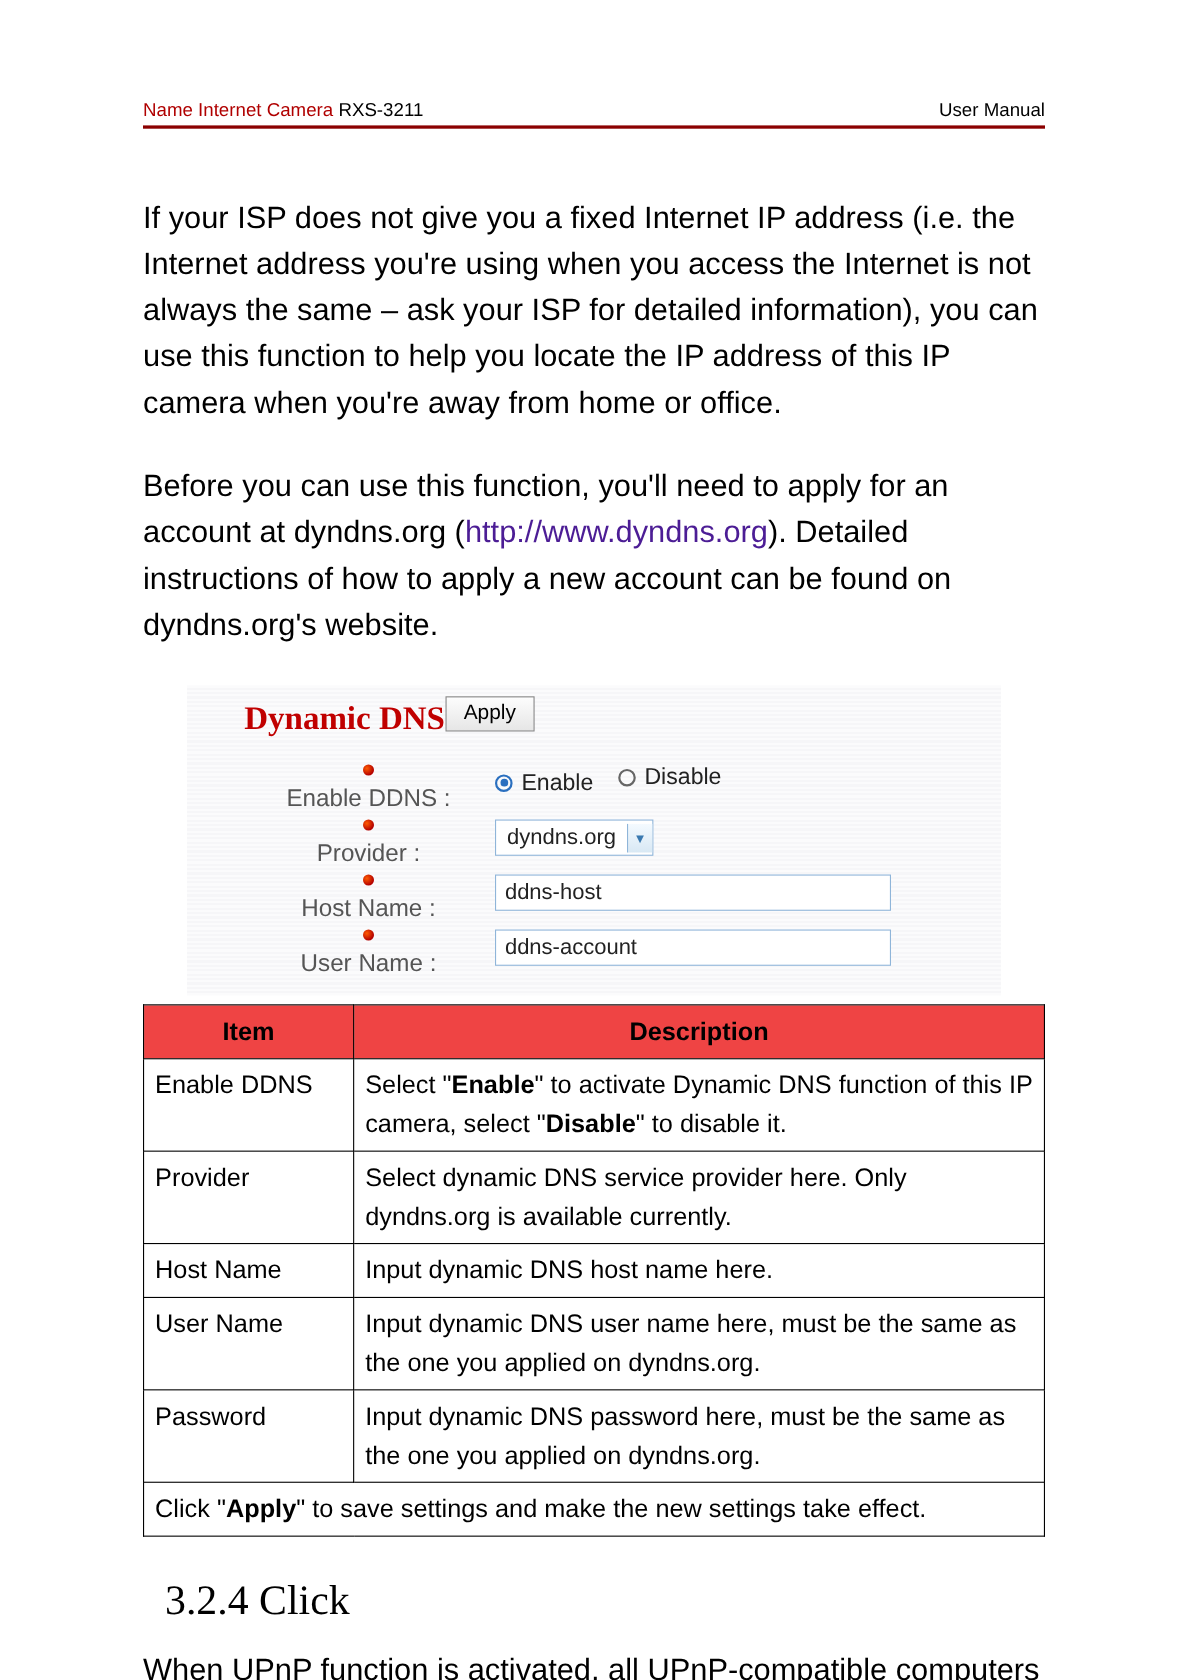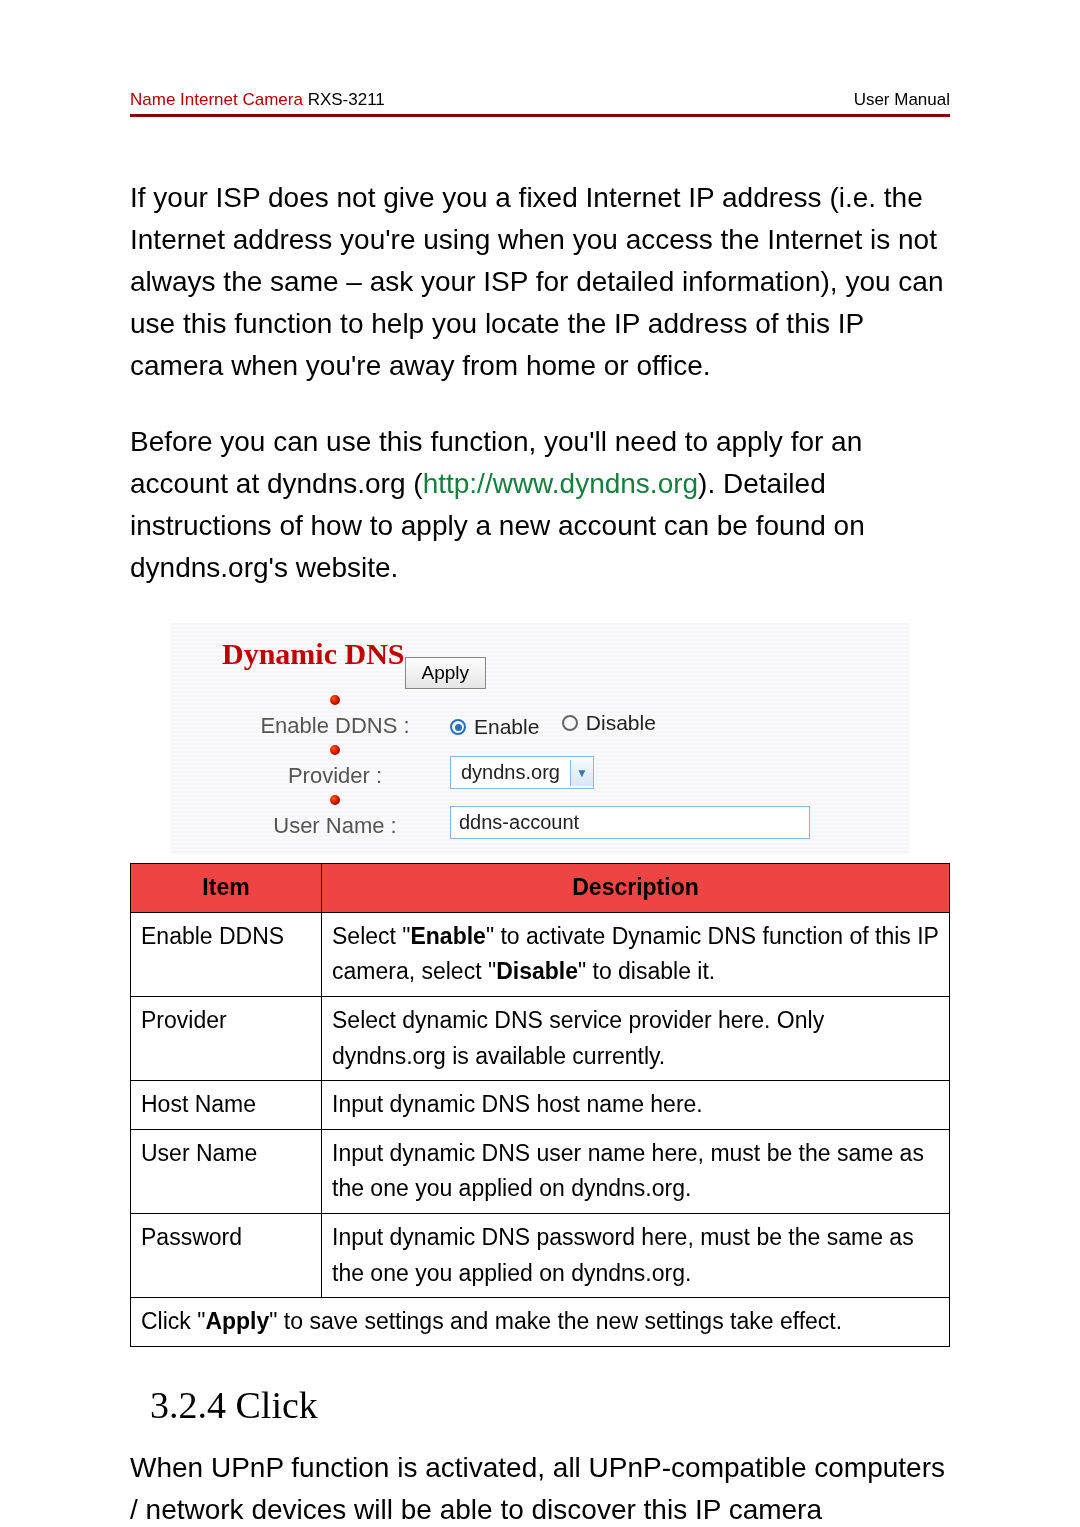--- a/index.html
+++ b/index.html
@@ -31,38 +31,38 @@
     font-family: "Times New Roman", serif;
     font-weight: normal;
     font-size: 38px;
     margin: 26px 0 20px 20px;
   }
   p.body {
     font-size: 28px;
     line-height: 1.5;
     margin: 0 0 34px 0;
   }
-  a.link { color: #15803d; text-decoration: none; }
+  a.link { color: #4c1d95; text-decoration: none; }
 
   
   .panel {
     margin: 0 40px 8px 40px;
     padding: 4px 0 10px 0;
     background: repeating-linear-gradient(0deg, #fbfbfc 0 2px, #f6f6f8 2px 4px);
   }
   .panel-title {
     font-family: "Times New Roman", serif;
     font-weight: bold;
     color: #C00000;
     font-size: 30px;
     margin: 4px 0 18px 26px;
   }
   .panel-row {
     display: flex;
-    align-items: flex-end;
+    align-items: flex-start;
     margin: 6px 0 6px 50px;
     min-height: 44px;
   }
   .panel-row.first { margin-left: 26px; }
   .panel-label {
     width: 230px;
     color: #555;
     font-size: 22px;
     display: flex;
     align-items: center;
@@ -194,20 +194,29 @@
         <span>Provider :</span>
       </div>
       <div class="panel-field">
         <span class="select">
           <span class="val">dyndns.org</span>
           <span class="arrow">▼</span>
         </span>
       </div>
     </div>
 
+    <div class="panel-row">
+      <div class="panel-label">
+        <span class="bullet"></span>
+        <span>Host Name :</span>
+      </div>
+      <div class="panel-field">
+        <div class="textin">ddns-host</div>
+      </div>
+    </div>
 
     <div class="panel-row">
       <div class="panel-label">
         <span class="bullet"></span>
         <span>User Name :</span>
       </div>
       <div class="panel-field">
         <div class="textin">ddns-account</div>
       </div>
     </div>

